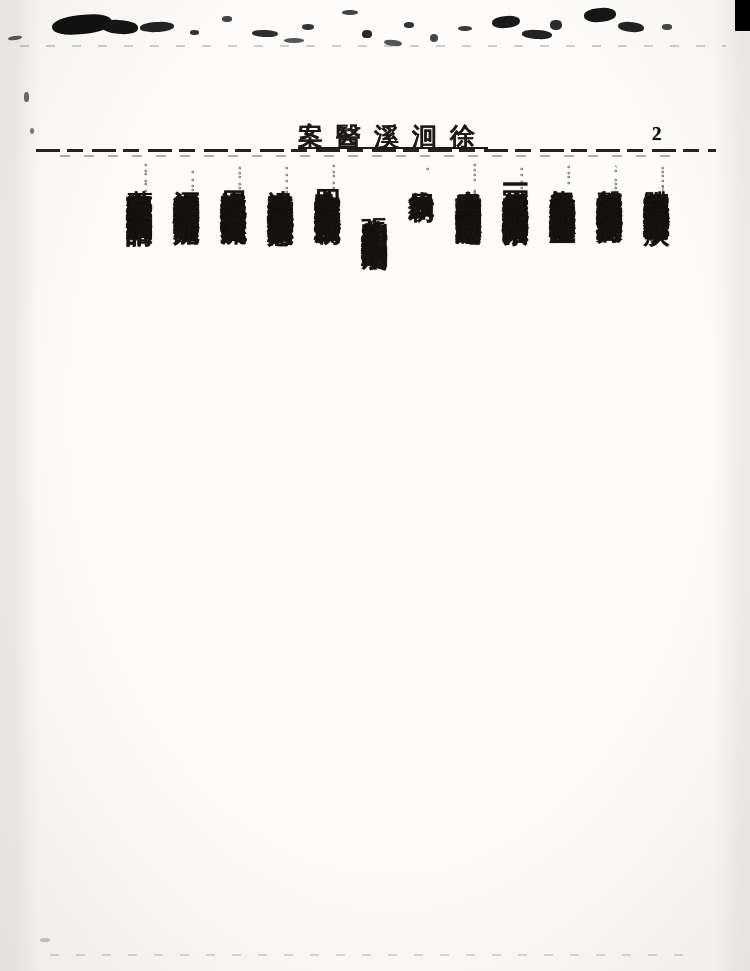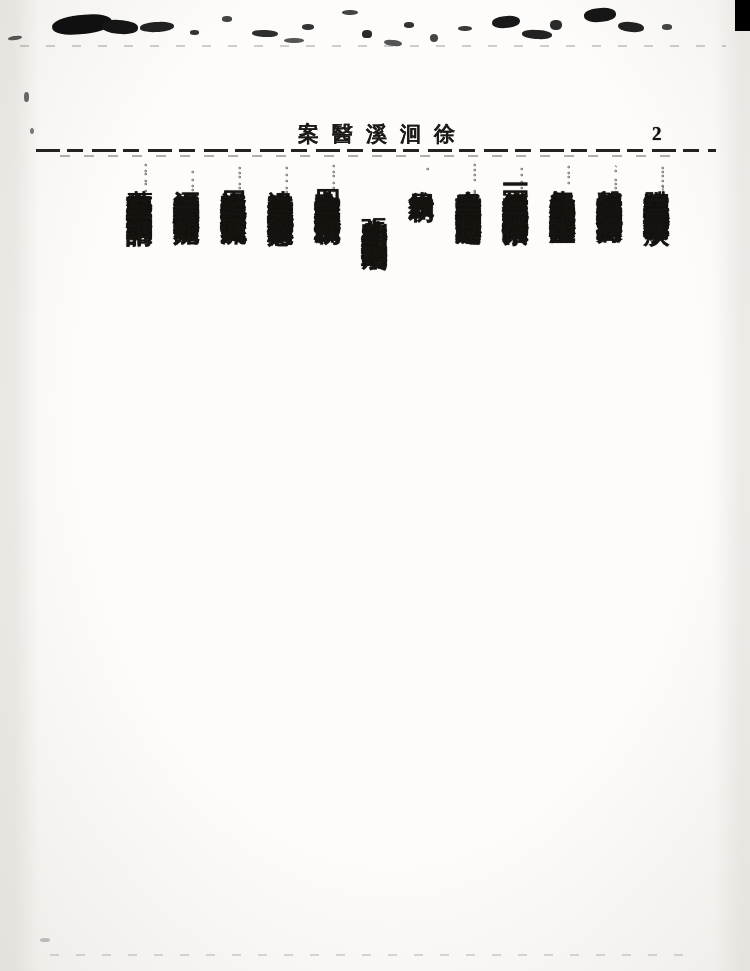--- a/index.html
+++ b/index.html
@@ -16,22 +16,22 @@
       linear-gradient(270deg, rgba(190,186,178,.22) 0 10px, rgba(255,255,255,0) 36px),
       #fdfcfa;
   }
   
   .art{position:absolute;background:#1a1a1a;border-radius:45%;}
   .dotline{position:absolute;height:2px;
     background:repeating-linear-gradient(90deg,#777 0 9px,transparent 9px 26px);opacity:.35;}
   
   .running-head{
     position:absolute;left:298px;top:120px;width:210px;
-    font-size:21px;font-weight:700;letter-spacing:13px;color:#1c1a17;
-    text-shadow:0 0 .6px rgba(20,18,16,.8);white-space:nowrap;
+    font-size:25px;font-weight:700;letter-spacing:13px;color:#1c1a17;
+    text-shadow:0 0 .6px rgba(20,18,16,.8);white-space:nowrap;text-decoration:underline;
   }
   .page-num{
     position:absolute;left:652px;top:123px;
     font-size:19px;font-weight:800;color:#111;
     text-shadow:0 0 1px #000;
   }
   .header-rule{
     position:absolute;left:36px;top:149px;width:680px;height:3px;
     background:repeating-linear-gradient(90deg,#232220 0 24px,transparent 24px 31px,#232220 31px 47px,transparent 47px 56px);
   }

